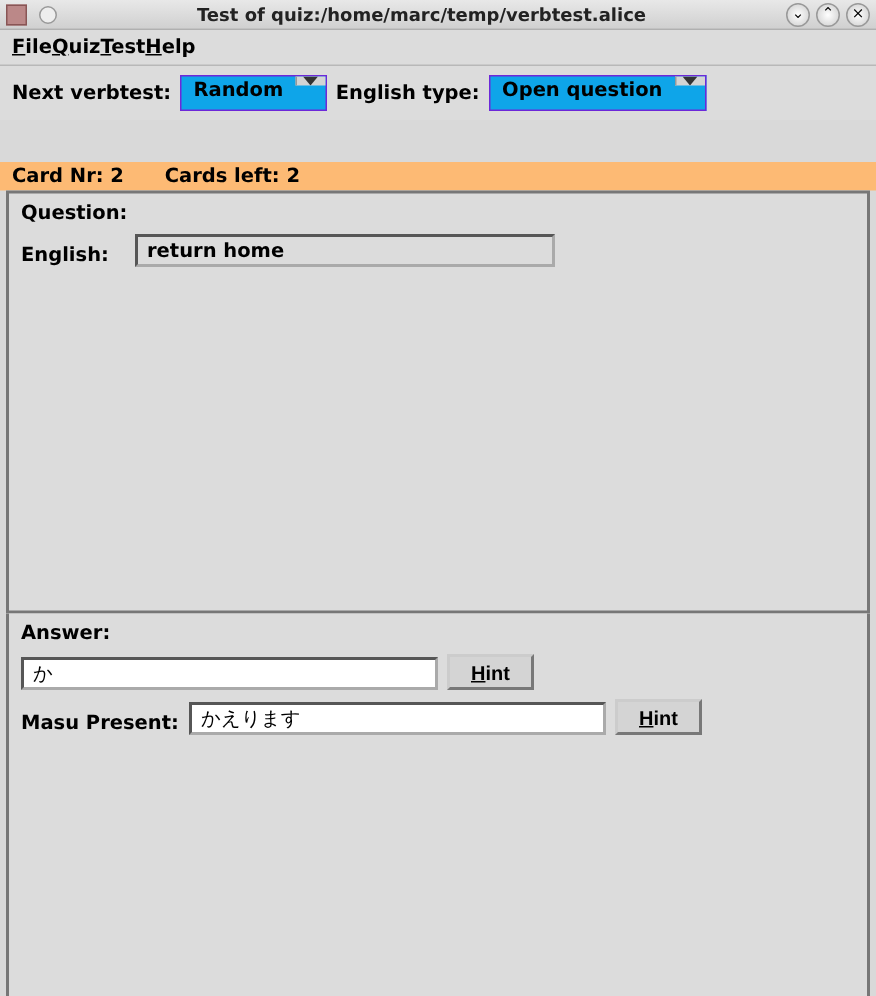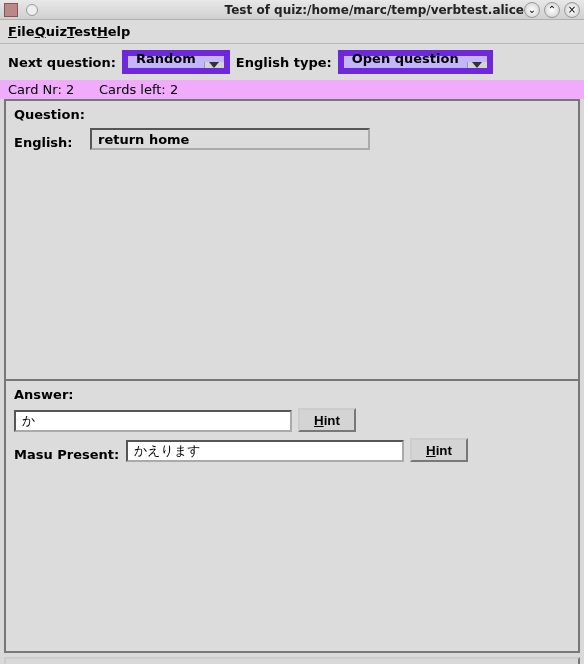--- a/index.html
+++ b/index.html
@@ -30,21 +30,21 @@
   }
   .titlebar .auxicon {
     width: 12px; height: 12px;
     border-radius: 50%;
     border: 1px solid #999;
     background: #eee;
     margin-left: 4px;
   }
   .titlebar .wintitle {
     flex: 1;
-    text-align: right;
+    text-align: center;
     font-weight: bold;
     color: #222;
   }
   .wincontrols { display: flex; gap: 4px; }
   .wincontrols .btn {
     width: 16px; height: 16px;
     border-radius: 50%;
     border: 1px solid #999;
     background: radial-gradient(#fff, #ccc);
     font-size: 10px;
@@ -69,45 +69,46 @@
   .toolbar {
     display: flex;
     align-items: center;
     padding: 6px 8px;
     gap: 6px;
     background: #dcdcdc;
   }
   .toolbar label { font-weight: bold; }
   .combo {
     display: inline-flex;
-    align-items: flex-end;
-    border: 6px solid #6d28d9;
-    background: #c4b5fd;
+    align-items: flex-start;
+    border: 1px solid #6d28d9;
+    background: #0ea5e9;
     height: 24px;
   }
   .combo .val {
     padding: 2px 8px;
     min-width: 70px;
     display: flex;
     align-items: center;
     font-weight: bold;
   }
   .combo .arrow {
     width: 20px;
     background: #d4d4d4;
     border-left: 1px solid #999;
     display: flex;
     align-items: center;
     justify-content: center;
   }
   .arrow svg { width: 10px; height: 6px; }
   .status {
     padding: 2px 8px;
-    background: #f0abfc;
-    font-weight: normal;
+    background: #fdba74;
+    font-weight: bold;
+    margin-top: 28px;
   }
   .panel-wrap {
     margin: 0 4px;
   }
   .panel {
     border: 2px solid #777;
     background: #dcdcdc;
   }
   .question-panel {
     height: 282px;
@@ -189,21 +190,21 @@
 </div>
 
 <div class="menubar">
   <span class="menuitem"><span class="ul">F</span>ile</span>
   <span class="menuitem"><span class="ul">Q</span>uiz</span>
   <span class="menuitem"><span class="ul">T</span>est</span>
   <span class="menuitem"><span class="ul">H</span>elp</span>
 </div>
 
 <div class="toolbar">
-  <label>Next question:</label>
+  <label>Next verbtest:</label>
   <div class="combo">
     <div class="val">Random</div>
     <div class="arrow">
       <svg viewBox="0 0 10 6">
           <path d="M0 0 L5 6 L10 0 Z" fill="#333"></path>
         </svg>
     </div>
   </div>
   <label>English type:</label>
   <div class="combo">

